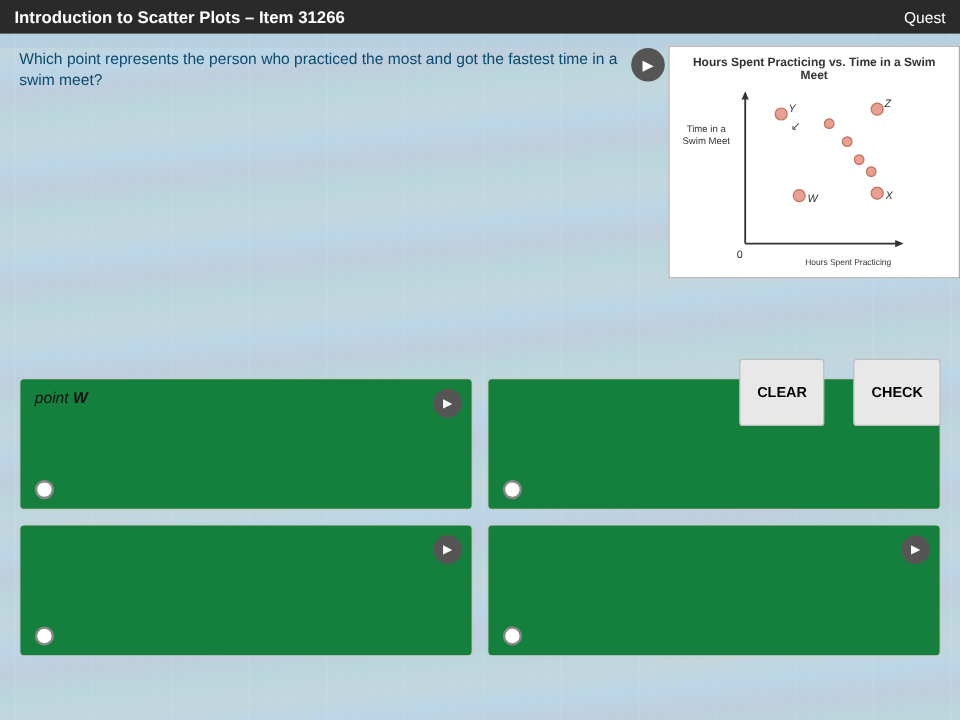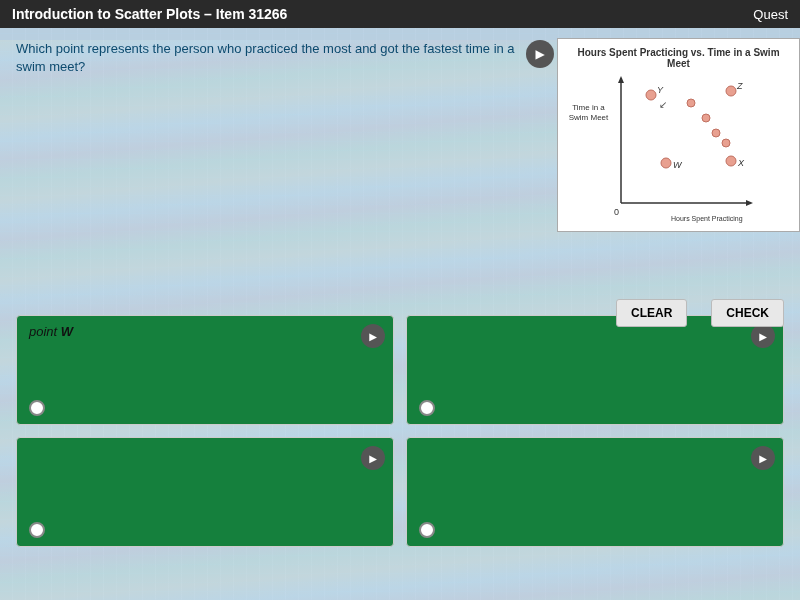--- a/index.html
+++ b/index.html
@@ -166,21 +166,21 @@
       padding: 6px 14px;
       font-size: 12px;
       font-weight: bold;
       cursor: pointer;
       border-radius: 3px;
     }
 
     .btn-check {
       background: #e8e8e8;
       border: 1px solid #bbb;
-      padding: 6px 14px;
+      padding: 20px 14px;
       font-size: 12px;
       font-weight: bold;
       cursor: pointer;
       border-radius: 3px;
     }
 
     
     .options-grid {
       position: absolute;
       top: 315px;

